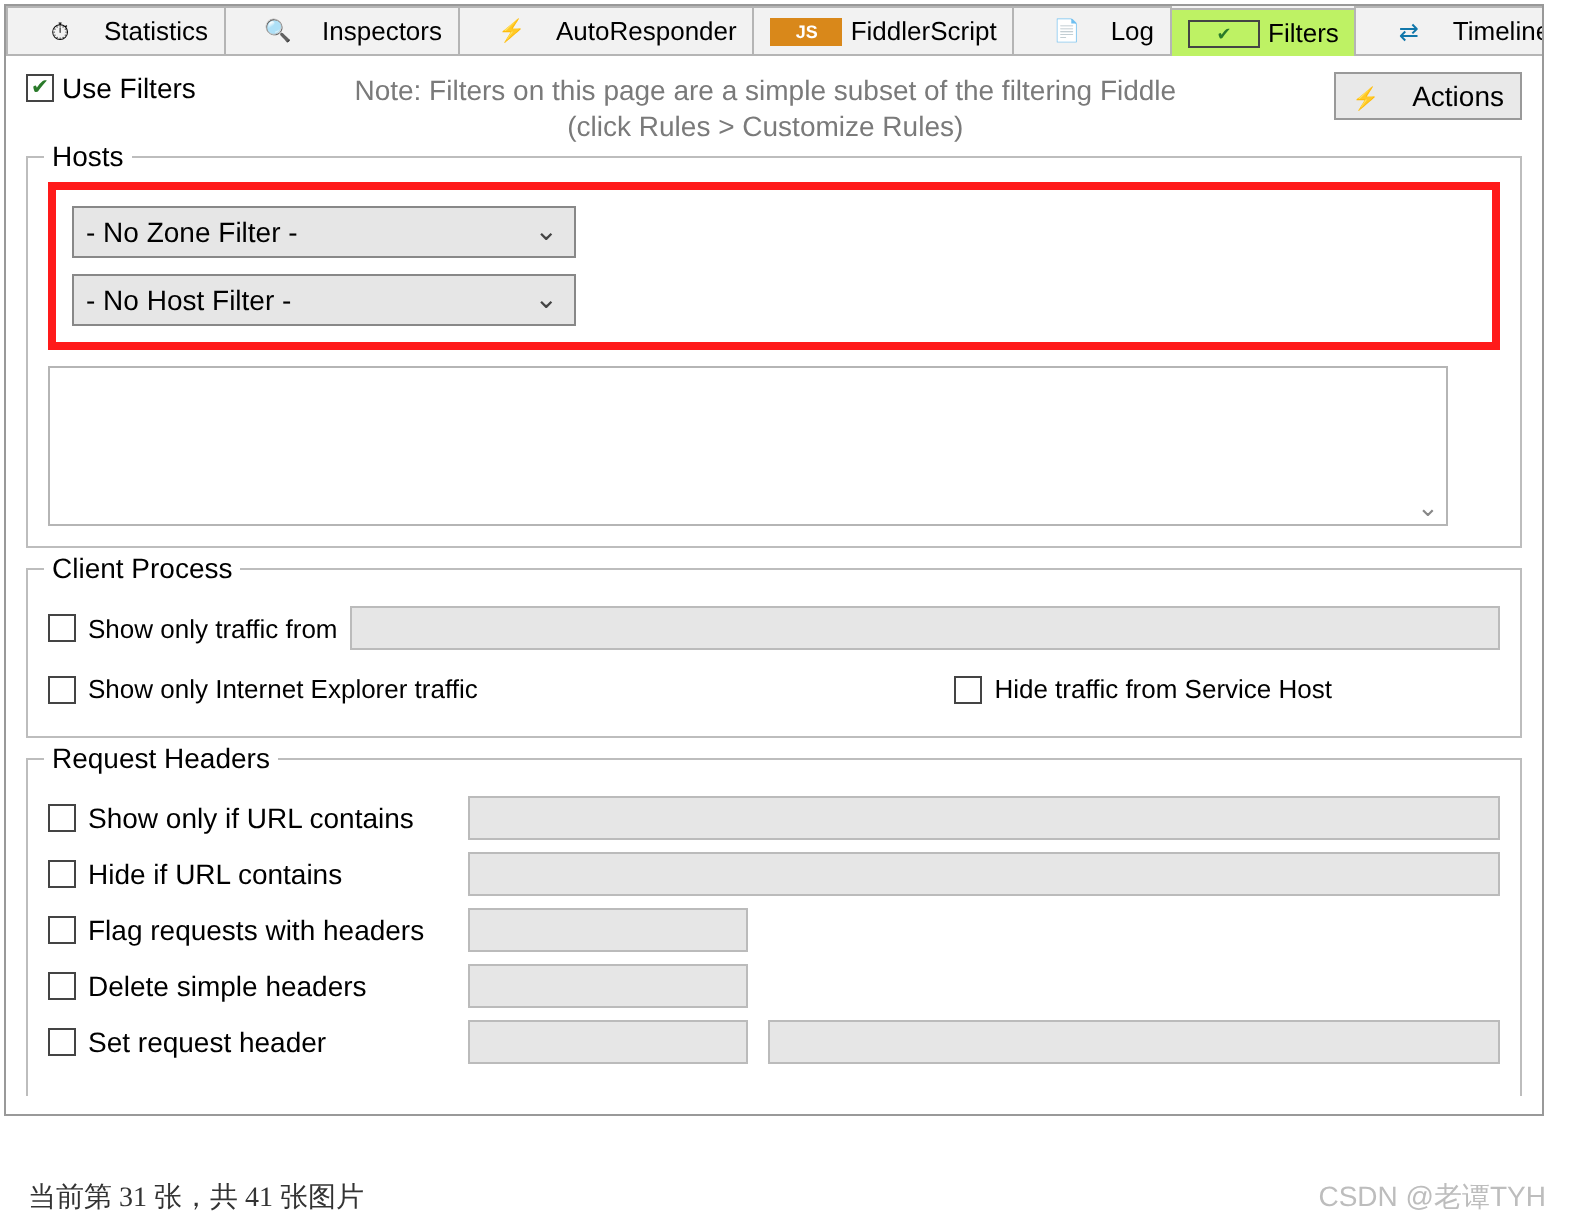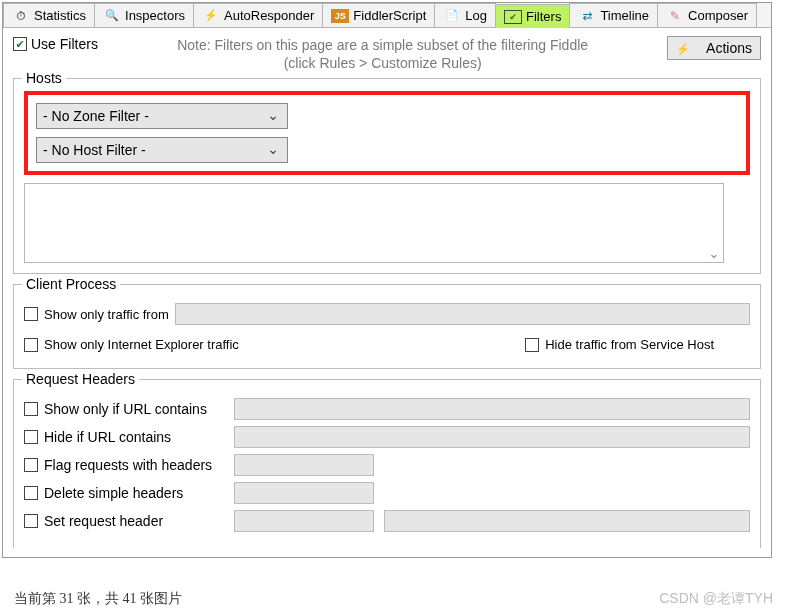--- a/index.html
+++ b/index.html
@@ -3,21 +3,21 @@
 <meta charset="utf-8">
 <style>
 * { box-sizing: border-box; margin: 0; padding: 0; font-family: "Segoe UI", Tahoma, sans-serif; }
 body { background: #fff; font-size: 13px; color: #000; width: 787px; height: 616px; position: relative; overflow: hidden; }
 .window { border: 1px solid #999; background: #fff; width: 770px; height: 556px; margin: 2px; position: relative; overflow: hidden; }
 
 
 .tabs { display: flex; border-bottom: 1px solid #b5b5b5; background: #f4f4f4; }
 .tab { display: flex; align-items: center; gap: 4px; padding: 4px 8px; border: 1px solid #b5b5b5; border-bottom: none; margin-right: -1px; background: #f2f2f2; cursor: pointer; font-size: 13px; }
 .tab.active { background: #bef264; position: relative; top: 1px; }
-.tab .ico { width: 18px; height: 14px; display: inline-flex; align-items: center; justify-content: center; }
+.tab .ico { width: 36px; height: 14px; display: inline-flex; align-items: center; justify-content: center; }
 
 
 .content { padding: 8px 10px 0 10px; position: relative; height: 520px; overflow: hidden; }
 
 .toprow { display: flex; align-items: flex-start; gap: 16px; margin-bottom: 2px; }
 .use-filters { display: flex; align-items: center; gap: 4px; font-size: 14px; }
 .note { color: #7a7a7a; font-size: 14px; text-align: center; flex: 1; line-height: 1.3; }
 .actions-btn { display: flex; align-items: center; gap: 16px; padding: 3px 8px; border: 1px solid #999; background: #e9e9e9; cursor: pointer; font-size: 14px; }
 
 
@@ -140,21 +140,21 @@
       <div class="chkrow">
         <span class="chk"></span>
         <span>Show only traffic from</span>
         <div class="disabled-combo"></div>
       </div>
       <div class="twocol">
         <div class="chkrow">
           <span class="chk"></span>
           <span>Show only Internet Explorer traffic</span>
         </div>
-        <div class="chkrow" style="margin-right:36px">
+        <div class="chkrow" style="margin-right:84px">
           <span class="chk"></span>
           <span>Hide traffic from Service Host</span>
         </div>
       </div>
     </div>
 
     <div class="group">
       <span class="group-legend">Request Headers</span>
 
       <div class="rh-row">

